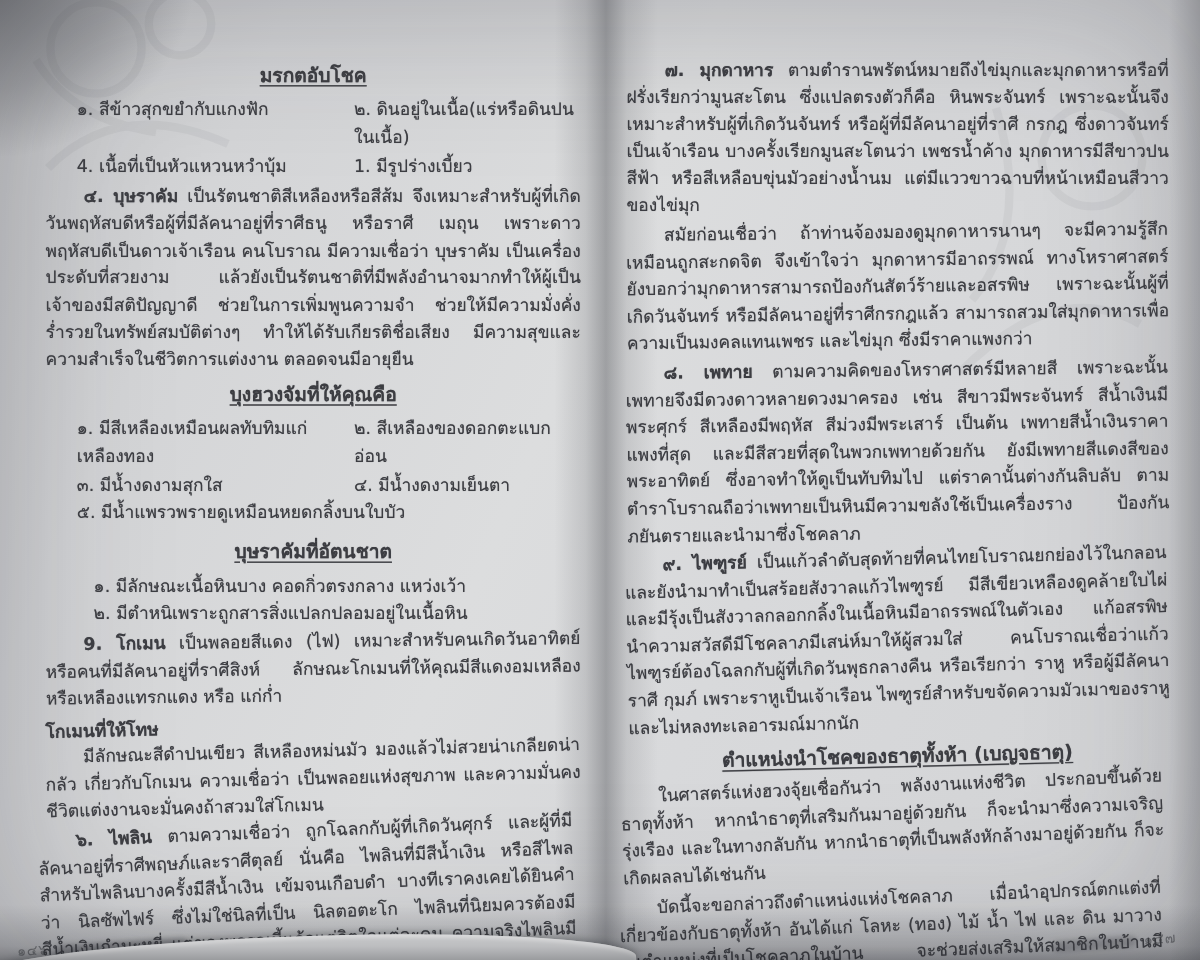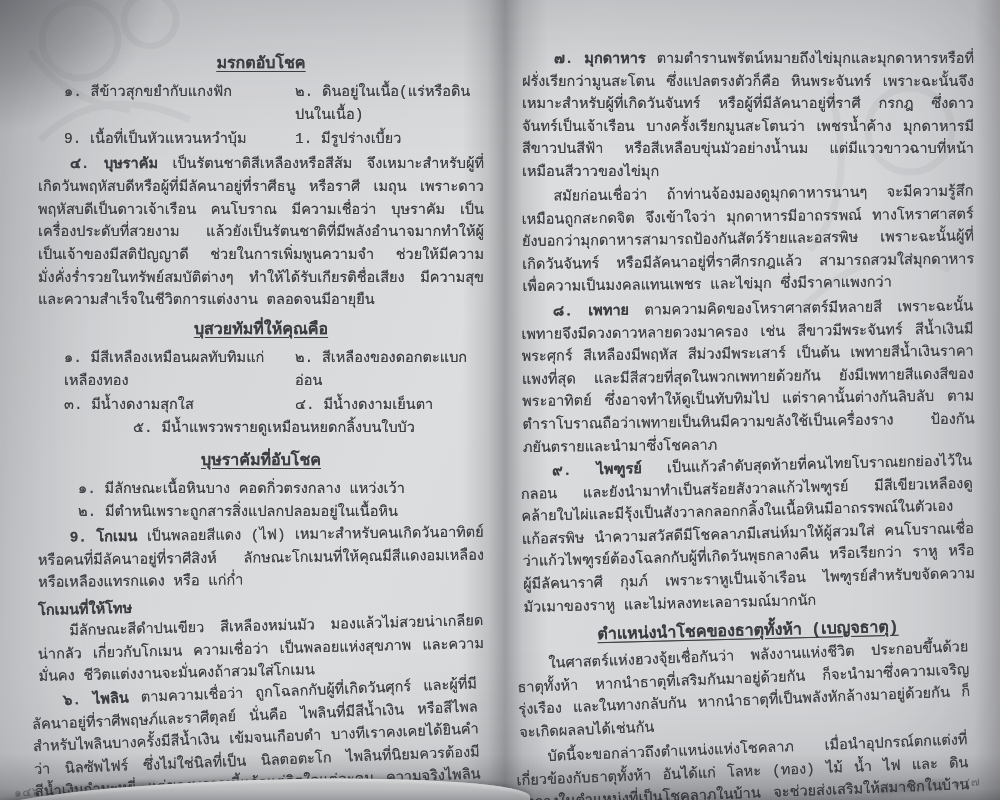--- a/index.html
+++ b/index.html
@@ -35,36 +35,35 @@
   .right-edge-shadow{
     position:absolute;right:-14px;top:0;width:40px;height:100%;pointer-events:none;
     background:linear-gradient(270deg,rgba(40,42,48,.30),rgba(40,42,48,0));
   }
   .watermark{position:absolute;opacity:.055;pointer-events:none;}
   
   .page{
     position:absolute;top:0;height:100%;box-sizing:border-box;
     color:#3c3d42;
     text-shadow:0 0 .6px rgba(60,61,66,.65);
-    font-family:Liberation Mono, monospace;
   }
   .page-left{left:0;width:500px;padding:46px 16px 0 38px;}
   .page-right{left:500px;width:500px;padding:48px 26px 0 22px;}
   .para{
     margin:0 0 2px 0;font-size:14.5px;line-height:1.56;text-indent:2.2em;
     text-align:justify;
   }
   .para .lead{font-weight:bold;}
   h2.center-head{
     margin:4px 0 6px 0;text-align:center;font-size:16px;font-weight:bold;
     text-decoration:underline;text-underline-offset:3px;
   }
   .sub-head{font-weight:bold;font-size:14.5px;margin:4px 0 0 0;}
   .pair-list{display:grid;grid-template-columns:55% 45%;padding:0 0 2px 26px;font-size:14.5px;line-height:1.62;}
-  .pair-list .span2{grid-column:1 / span 2;text-align:center;}
+  .pair-list .span2{grid-column:1 / span 2;}
   .single-list{padding:0 0 2px 40px;font-size:14.5px;line-height:1.62;}
   .single-list div{margin:0;}
   
   .t1{transform:rotate(-0.7deg);transform-origin:0 50%;}
   .t2{transform:rotate(-1.4deg);transform-origin:0 50%;}
   .t3{transform:rotate(-2.3deg) translateX(-4px);transform-origin:0 50%;}
   .footer{
     position:absolute;font-size:12px;color:rgba(62,63,68,.58);letter-spacing:.5px;
   }
   .footer-left{left:14px;bottom:2px;transform:rotate(-3deg);}
@@ -97,37 +96,37 @@
     </g>
   </svg>
 
   <div class="page page-left">
 
     <h2 class="center-head">มรกตอับโชค</h2>
 
     <div class="pair-list">
       <span>๑. สีข้าวสุกขยำกับแกงฟัก</span>
       <span>๒. ดินอยู่ในเนื้อ(แร่หรือดินปนในเนื้อ)</span>
-      <span>9. เนื้อที่เป็นหัวแหวนหวำบุ้ม</span>
+      <span>4. เนื้อที่เป็นหัวแหวนหวำบุ้ม</span>
       <span>1. มีรูปร่างเบี้ยว</span>
     </div>
 
     <p class="para"><b class="lead">๔. บุษราคัม</b> <span>เป็นรัตนชาติสีเหลืองหรือสีส้ม จึงเหมาะสำหรับผู้ที่เกิดวันพฤหัสบดีหรือผู้ที่มีลัคนาอยู่ที่ราศีธนู หรือราศี เมถุน เพราะดาวพฤหัสบดีเป็นดาวเจ้าเรือน คนโบราณ มีความเชื่อว่า บุษราคัม เป็นเครื่องประดับที่สวยงาม แล้วยังเป็นรัตนชาติที่มีพลังอำนาจมากทำให้ผู้เป็นเจ้าของมีสติปัญญาดี ช่วยในการเพิ่มพูนความจำ ช่วยให้มีความมั่งคั่งร่ำรวยในทรัพย์สมบัติต่างๆ ทำให้ได้รับเกียรติชื่อเสียง มีความสุขและความสำเร็จในชีวิตการแต่งงาน ตลอดจนมีอายุยืน</span></p>
 
-    <h2 class="center-head">บุสวยทัมที่ให้คุณคือ</h2>
+    <h2 class="center-head">บุงฮวงจัมที่ให้คุณคือ</h2>
 
     <div class="pair-list">
       <span>๑. มีสีเหลืองเหมือนผลทับทิมแก่เหลืองทอง</span>
       <span>๒. สีเหลืองของดอกตะแบกอ่อน</span>
       <span>๓. มีน้ำงดงามสุกใส</span>
       <span>๔. มีน้ำงดงามเย็นตา</span>
       <span class="span2">๕. มีน้ำแพรวพรายดูเหมือนหยดกลิ้งบนใบบัว</span>
     </div>
 
-    <h2 class="center-head">บุษราคัมที่อับโชค</h2>
+    <h2 class="center-head">บุษราคัมที่อัตนชาต</h2>
 
     <div class="single-list">
       <div>๑. มีลักษณะเนื้อหินบาง คอดกิ่วตรงกลาง แหว่งเว้า</div>
       <div>๒. มีตำหนิเพราะถูกสารสิ่งแปลกปลอมอยู่ในเนื้อหิน</div>
     </div>
 
     <p class="para t1"><b class="lead">9. โกเมน</b> <span>เป็นพลอยสีแดง (ไฟ) เหมาะสำหรับคนเกิดวันอาทิตย์ หรือคนที่มีลัคนาอยู่ที่ราศีสิงห์ ลักษณะโกเมนที่ให้คุณมีสีแดงอมเหลือง หรือเหลืองแทรกแดง หรือ แก่ก่ำ</span></p>
 
     <p class="sub-head t2">โกเมนที่ให้โทษ</p>
 

